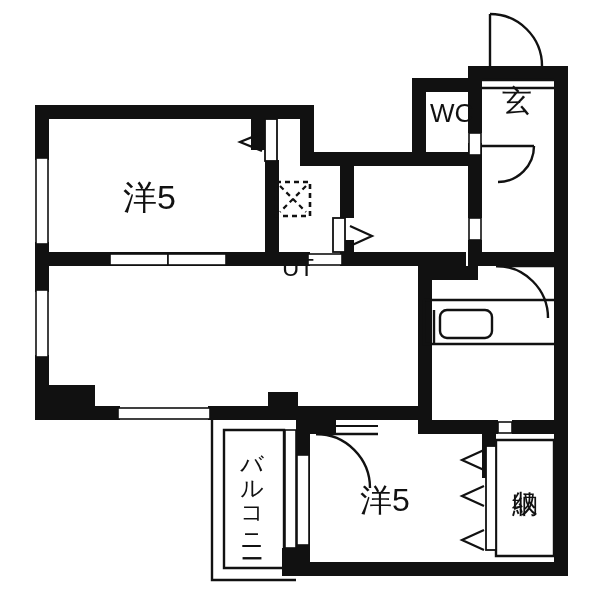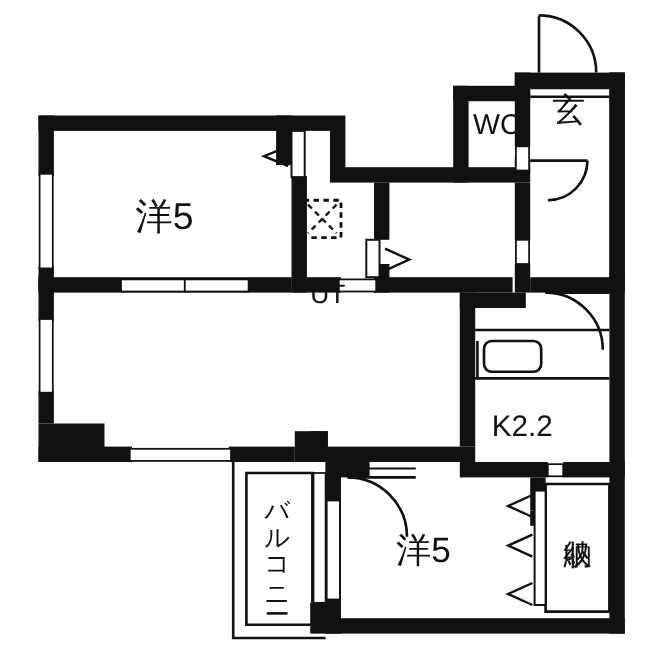--- a/index.html
+++ b/index.html
@@ -200,21 +200,20 @@
         <rect x="276" y="182" width="34" height="34" fill="none" stroke="#111111" stroke-width="2.6" stroke-dasharray="5 4"></rect>
         <path d="M 280 186 L 306 212 M 306 186 L 280 212" fill="none" stroke="#111111" stroke-width="2.2" stroke-dasharray="5 4"></path>
       </g>
     </g>
 
   </svg>
 
   <div class="room-label" style="left:123px; top:180px; font-size:34px;">洋5</div>
 
 
-  <div class="room-label" style="left:447px; top:374px; font-size:27px;">K2.2</div>
 
   <div class="room-label" style="left:360px; top:484px; font-size:32px;">洋5</div>
 
 
   <div class="room-label" style="left:282px; top:224px; font-size:24px;margin-top:32px;">UT</div>
 
   <div class="room-label" style="left:430px; top:100px; font-size:26px; line-height:1.05; width:40px; text-align:right;">WC</div>
 
   <div class="room-label" style="left:502px; top:86px; font-size:30px;">玄</div>
 

